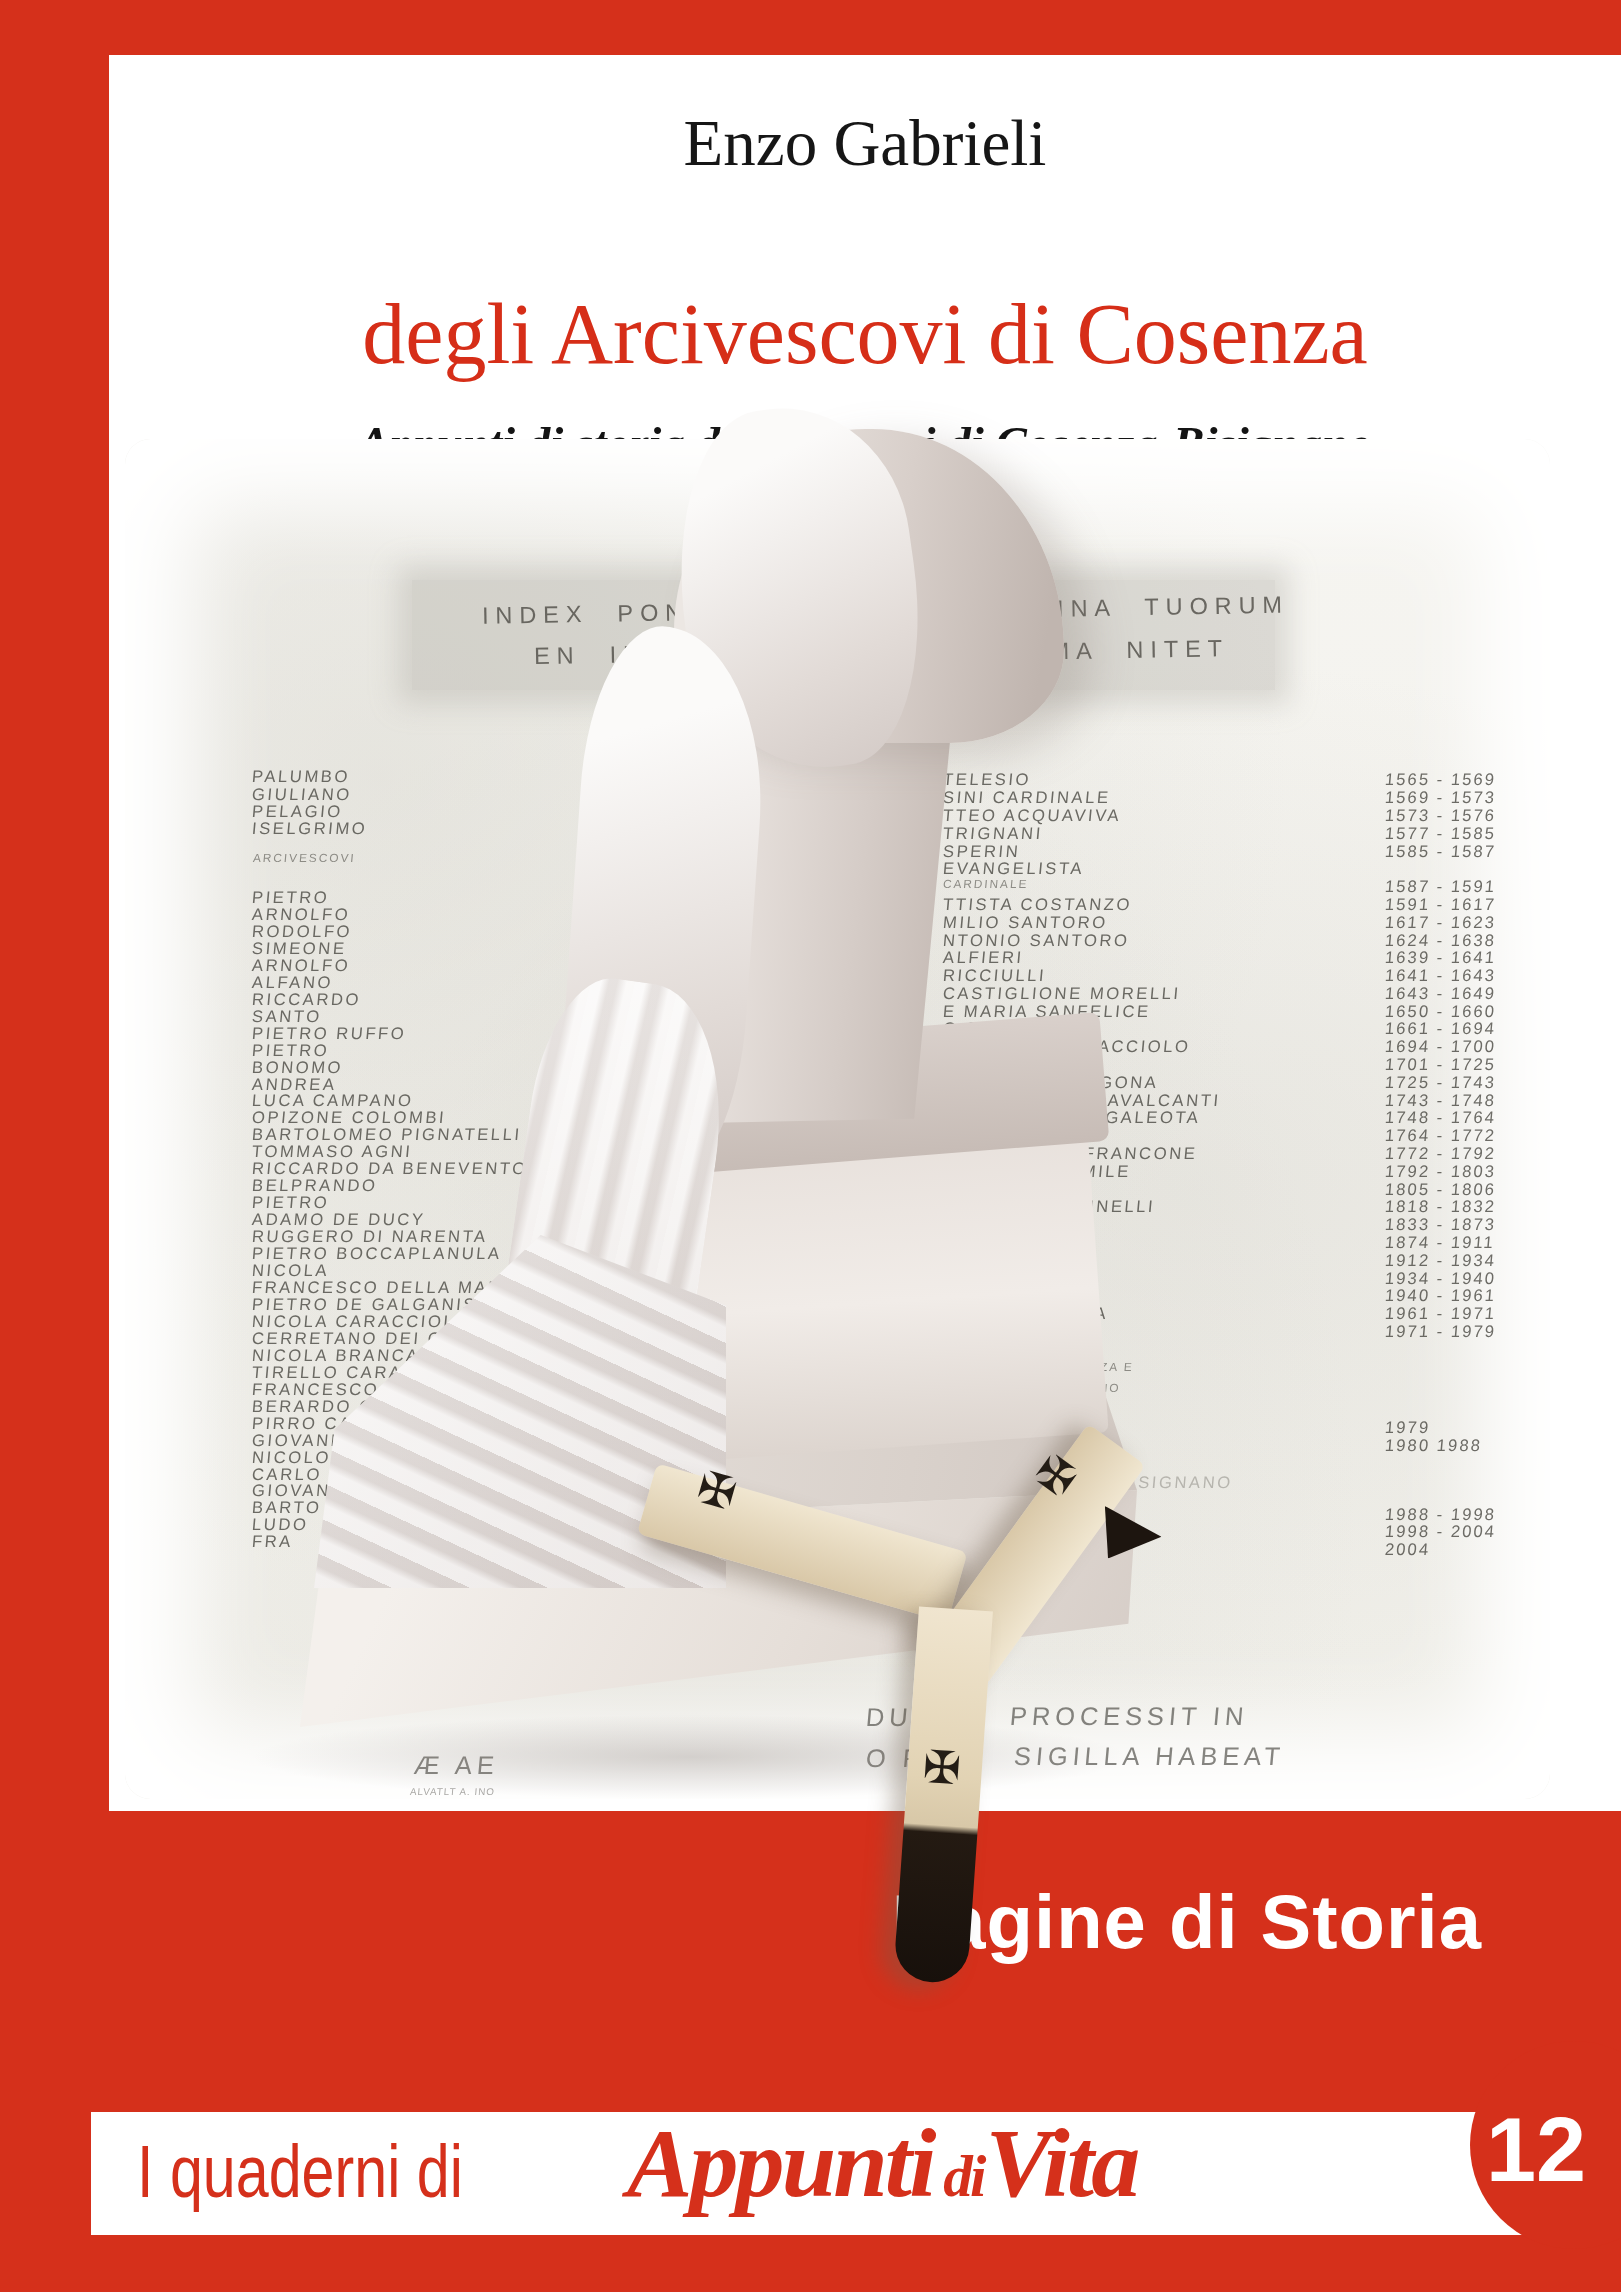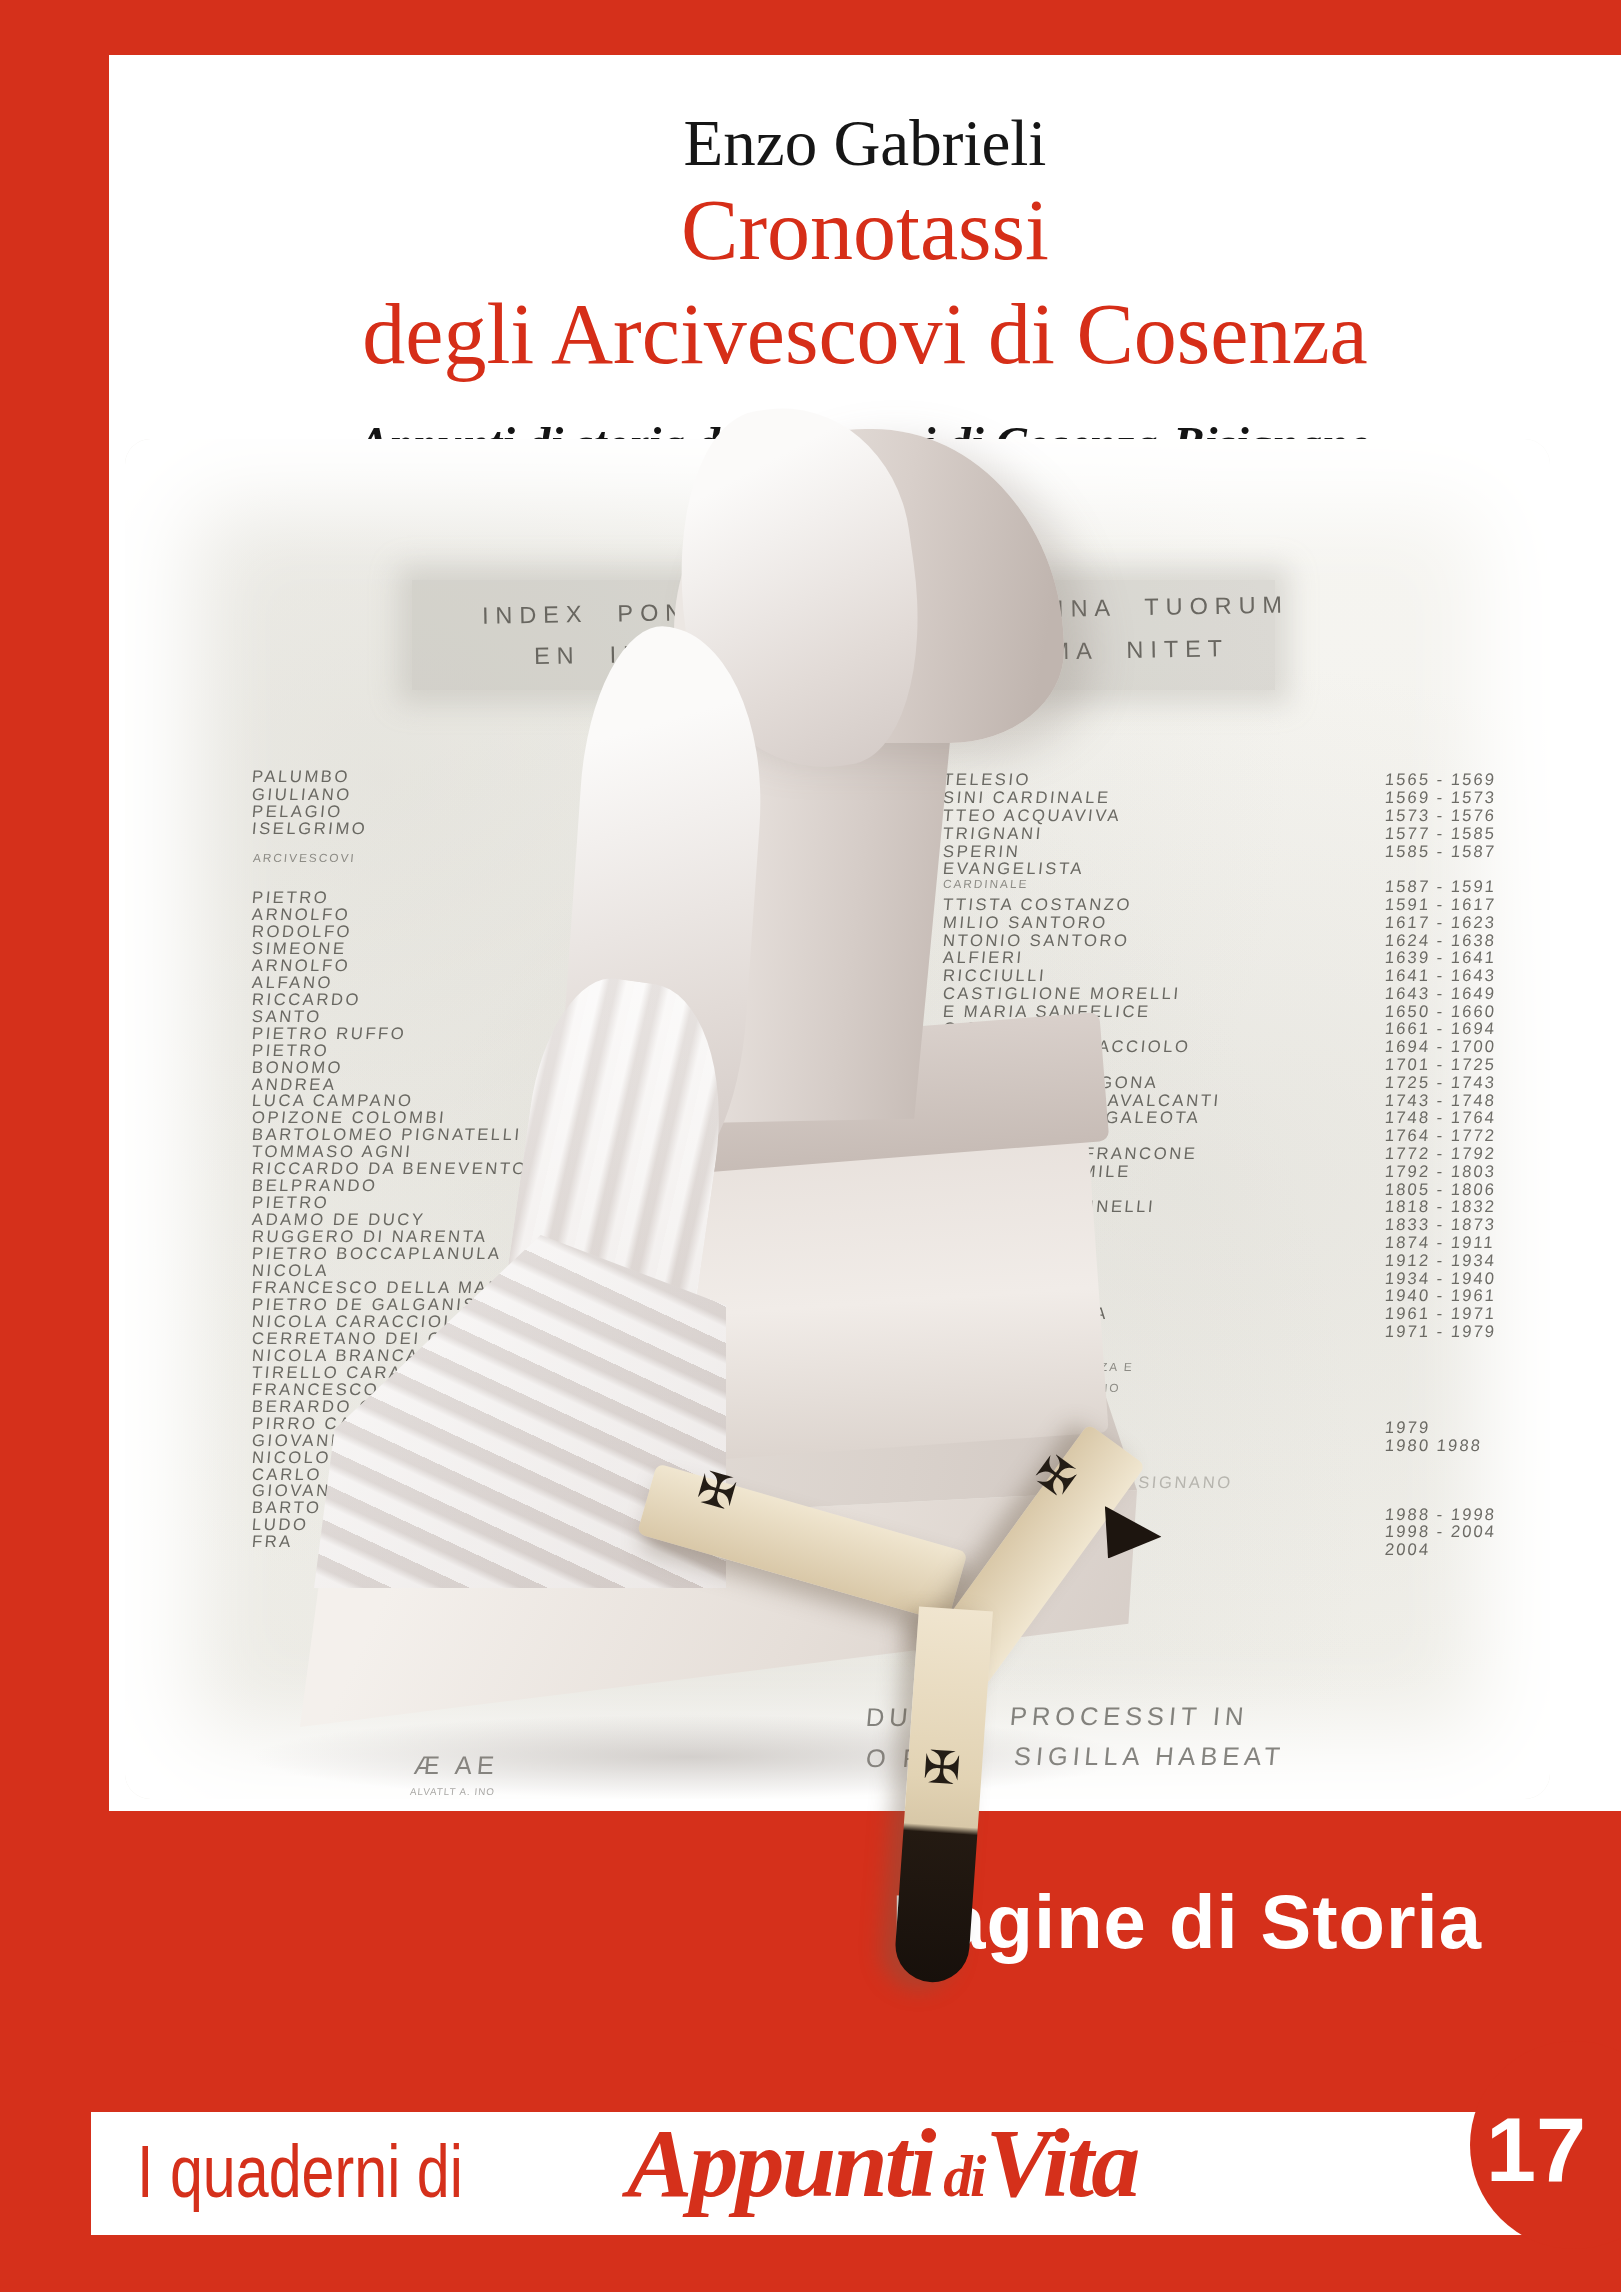--- a/index.html
+++ b/index.html
@@ -107,21 +107,20 @@
   .issue-number{left:1486px;top:2099px;z-index:9;color:#ffffff;font-size:90px;font-weight:bold;}
 </style>
 </head>
 <body>
 
 <div class="page">
 
   <div class="abs content-box"></div>
 
   <div class="abs headline author">Enzo Gabrieli</div>
-  <div class="abs headline title1">Cronotassi</div>
   <div class="abs headline title2">degli Arcivescovi di Cosenza</div>
   <div class="abs headline subtitle">Appunti di storia della diocesi di Cosenza-Bisignano</div>
 
   <div class="abs photo-bg"></div>
   <div class="abs header-band"></div>
   <div class="ptext hdr" style="left:482px;top:600px;transform:rotate(-1deg)">INDEX PONTIFICU</div>
   <div class="ptext hdr" style="left:1012px;top:594px;transform:rotate(-1deg)">NTINA TUORUM</div>
   <div class="ptext hdr" style="left:534px;top:641px;transform:rotate(-1deg)">EN IN FRON</div>
   <div class="ptext hdr" style="left:1027px;top:637px;transform:rotate(-1deg)">EMA NITET</div>
 
@@ -277,16 +276,16 @@
   <div class="pall-cross" style="left:923px;top:1745px;transform:rotate(4deg)">✠</div>
   <div class="abs pall-wedge"></div>
 
   <div class="abs series">Pagine di Storia</div>
   <div class="abs footer-strip"></div>
   <div class="abs footer-prefix">I quaderni di</div>
   <div class="abs footer-brand">
     <span class="brand-big">Appunti</span><span class="brand-small">di</span><span class="brand-big">Vita</span>
   </div>
   <div class="abs issue-circle"></div>
-  <div class="abs issue-number">17</div>
+  <div class="abs issue-number">12</div>
 
 </div>
 
 
 </body></html>

